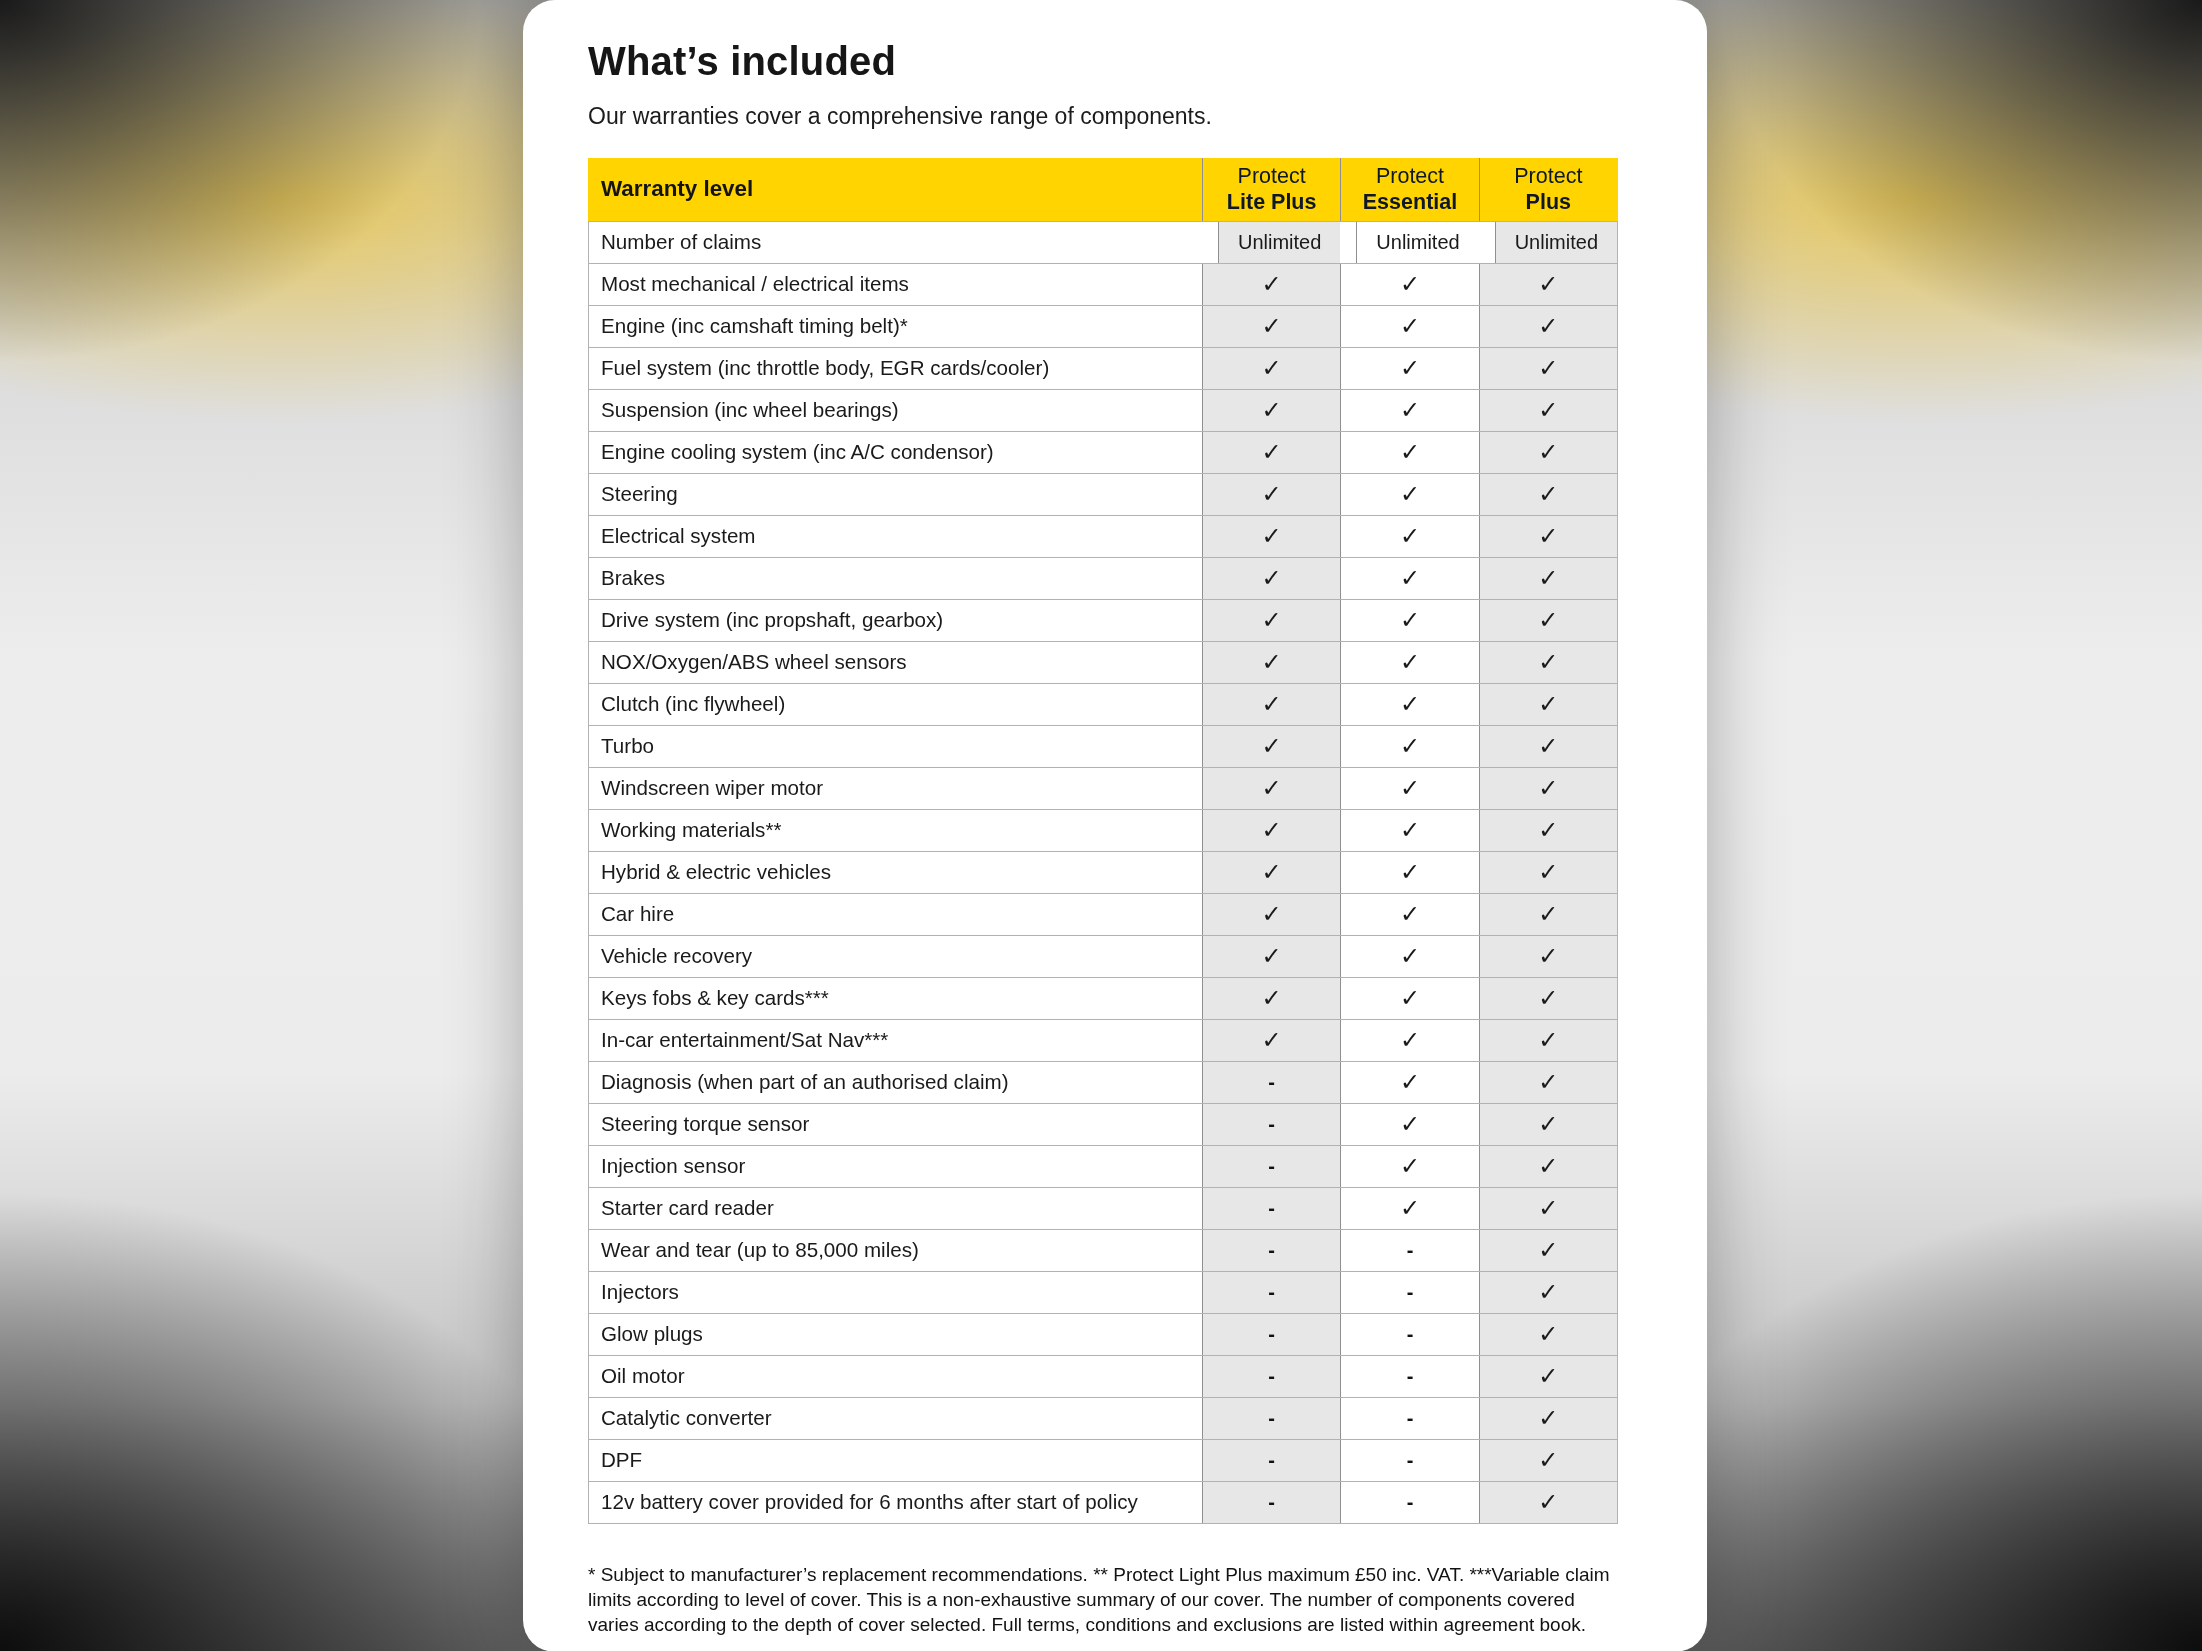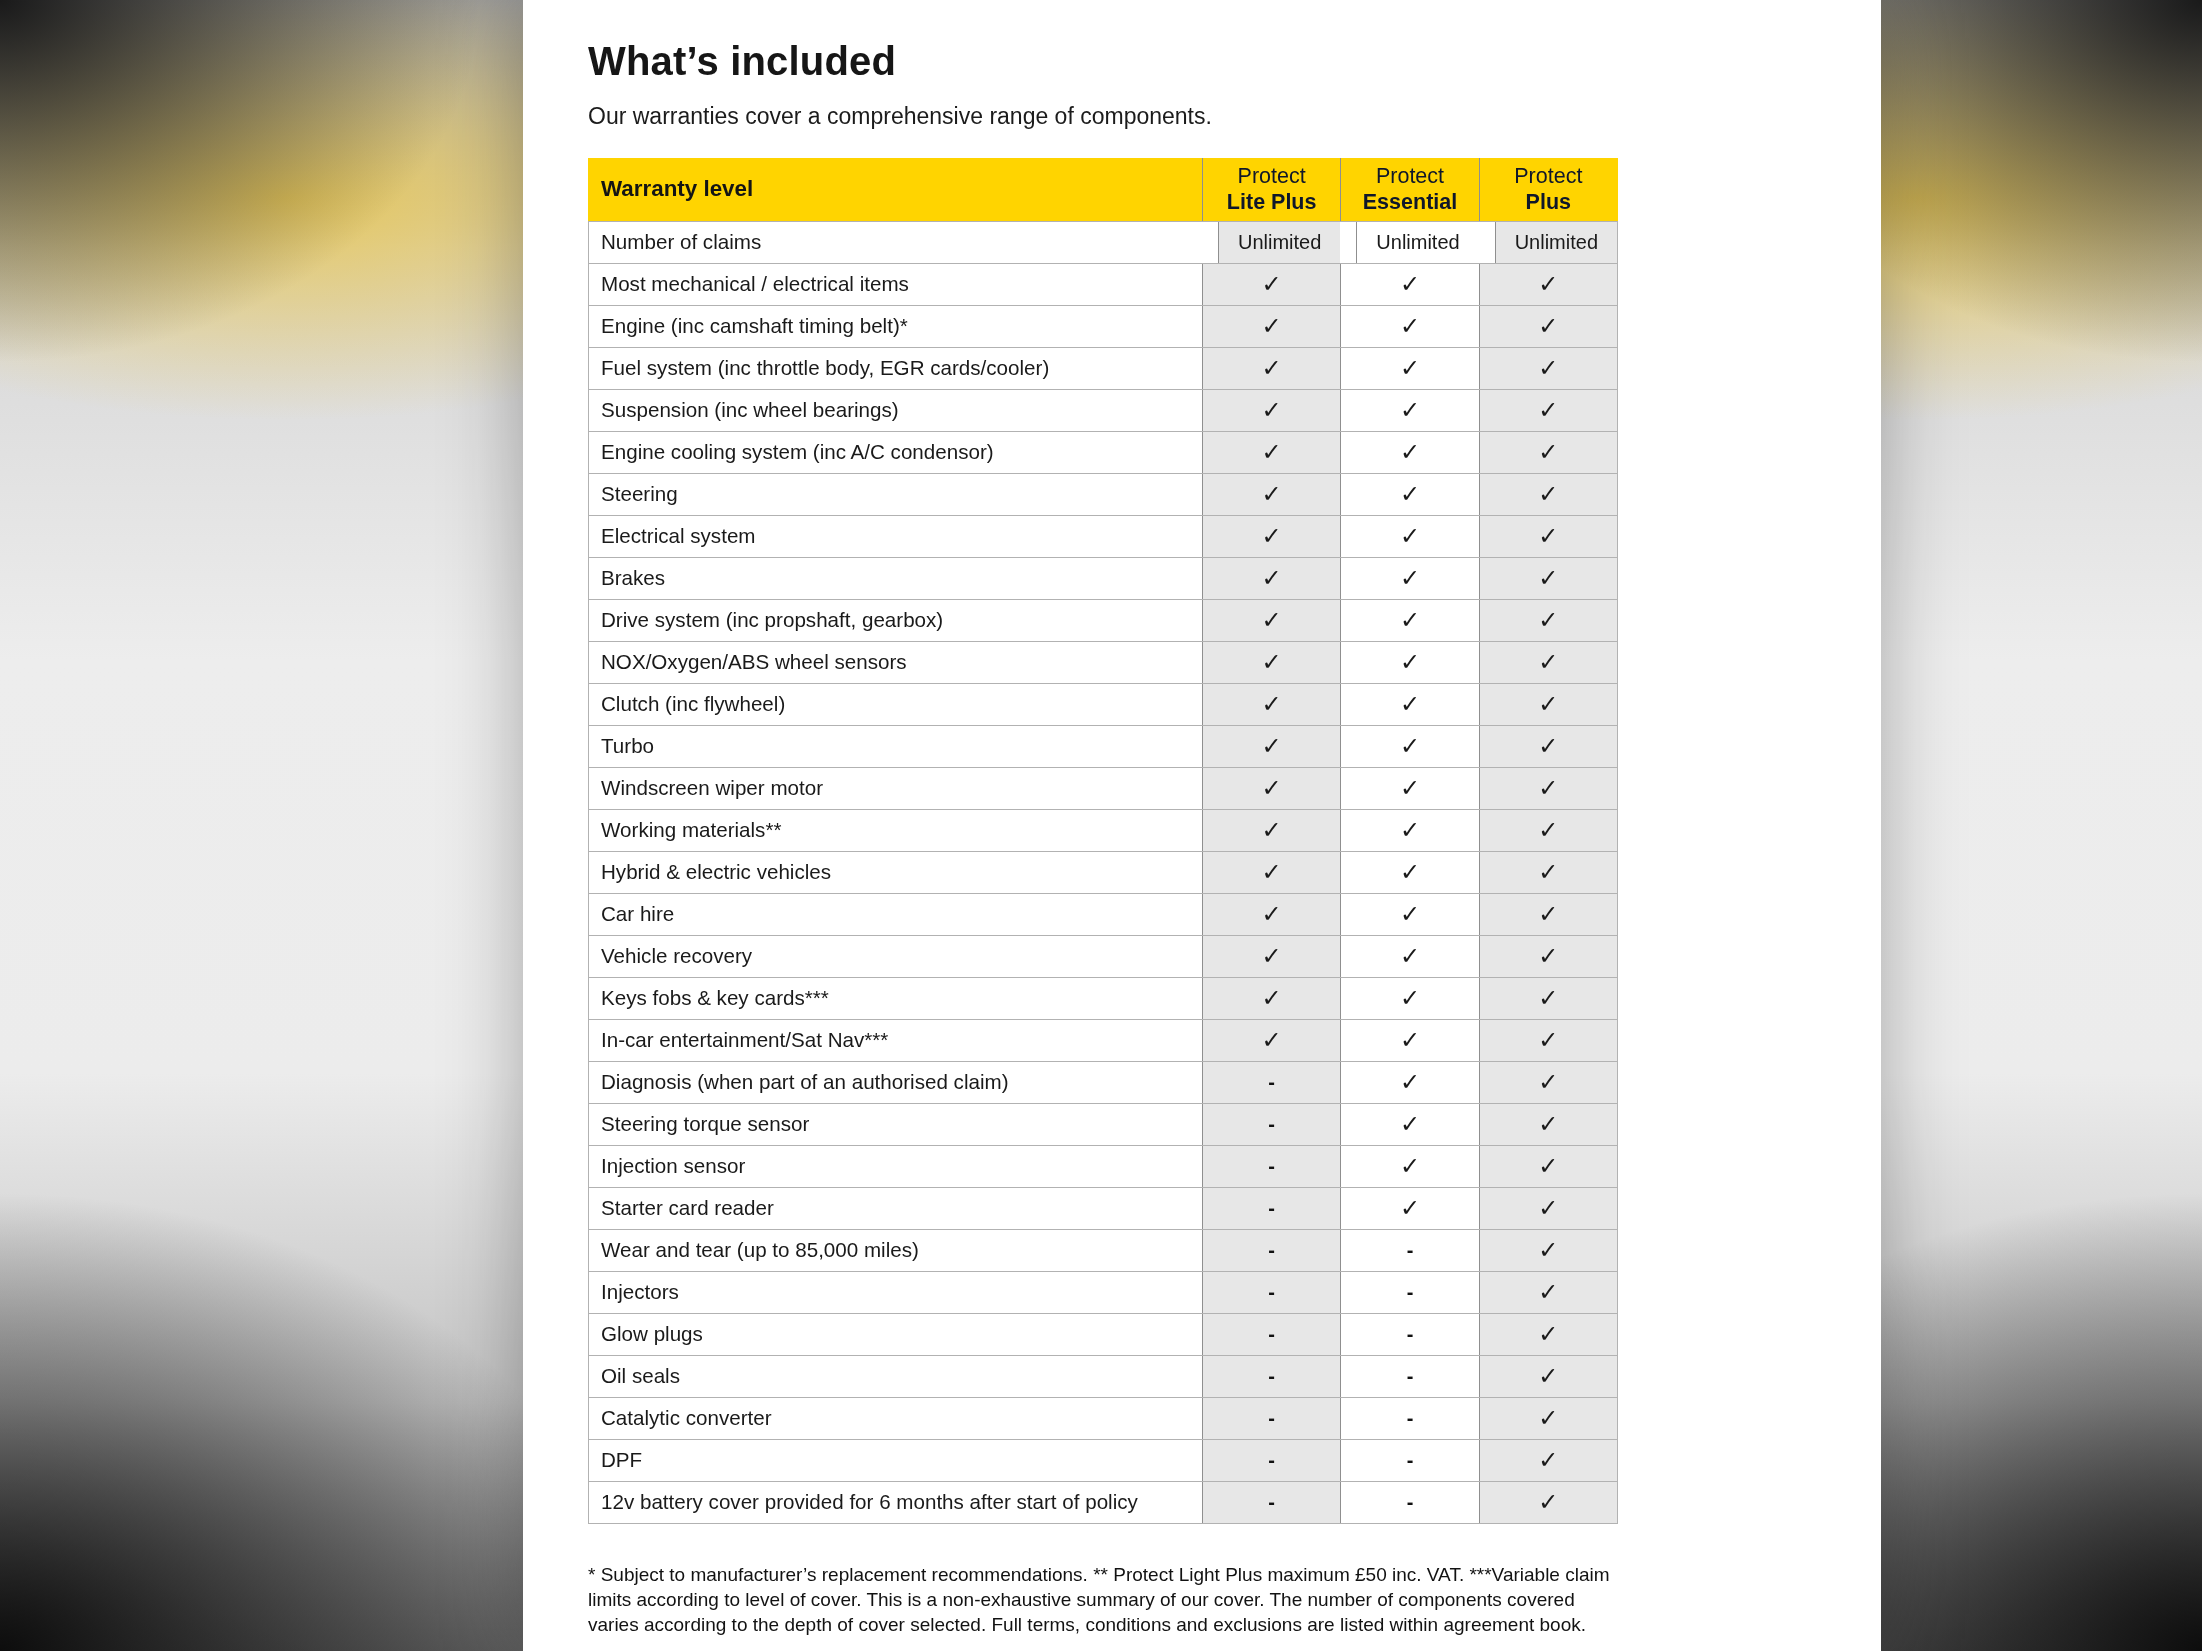--- a/index.html
+++ b/index.html
@@ -24,24 +24,25 @@
       radial-gradient(843px 327px at 13% 12%, rgba(235,199,74,0.85), rgba(235,199,74,0) 68%),
       radial-gradient(843px 327px at 87% 12%, rgba(235,199,74,0.85), rgba(235,199,74,0) 68%),
       radial-gradient(ellipse 140% 120% at 50% 45%, rgba(0,0,0,0) 52%, rgba(0,0,0,0.45) 100%),
       linear-gradient(180deg, #9a9a9a 0%, #d5d5d5 15%, #ededed 40%, #ececec 65%, #c2c2c2 85%, #6f6f6f 100%);
   }
 
   .page {
     position: absolute;
     left: 523px;
     top: 0;
-    width: 1358px;
+    width: 1184px;
     height: 1652px;
     background: #ffffff;
     box-shadow: 0 0 77px rgba(0,0,0,0.30);
+    border-radius: 32px;
   }
 
   .content {
     position: absolute;
     left: 65px;
     top: 0;
     width: 1030px;
   }
 
   .title {
@@ -347,21 +348,21 @@
   </div>
 
   <div class="row">
     <div class="cell label-cell">Glow plugs</div>
     <div class="cell val-cell v-dash">-</div>
     <div class="cell val-cell v-dash">-</div>
     <div class="cell val-cell v-check">✓</div>
   </div>
 
   <div class="row">
-    <div class="cell label-cell">Oil seals</div>
+    <div class="cell label-cell">Oil motor</div>
     <div class="cell val-cell v-dash">-</div>
     <div class="cell val-cell v-dash">-</div>
     <div class="cell val-cell v-check">✓</div>
   </div>
 
   <div class="row">
     <div class="cell label-cell">Catalytic converter</div>
     <div class="cell val-cell v-dash">-</div>
     <div class="cell val-cell v-dash">-</div>
     <div class="cell val-cell v-check">✓</div>

